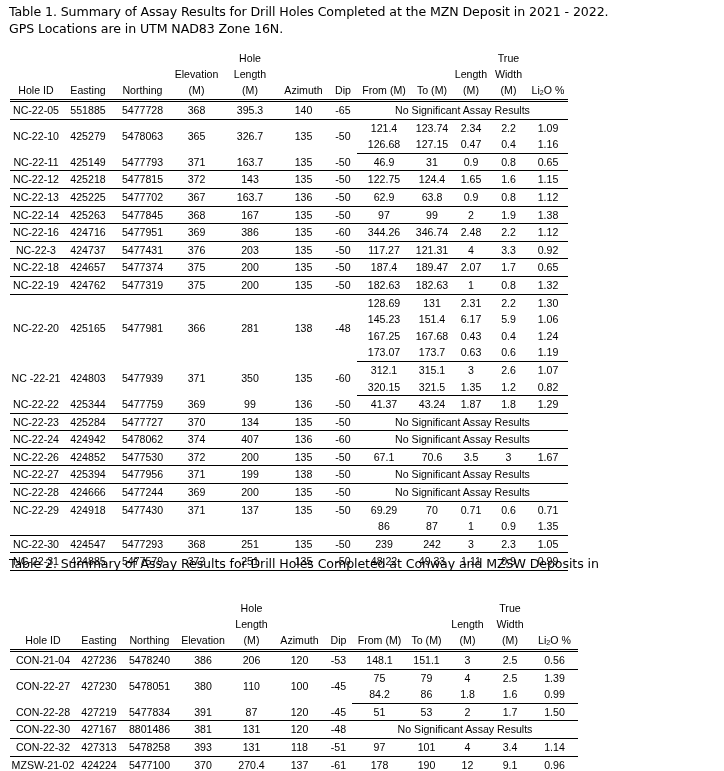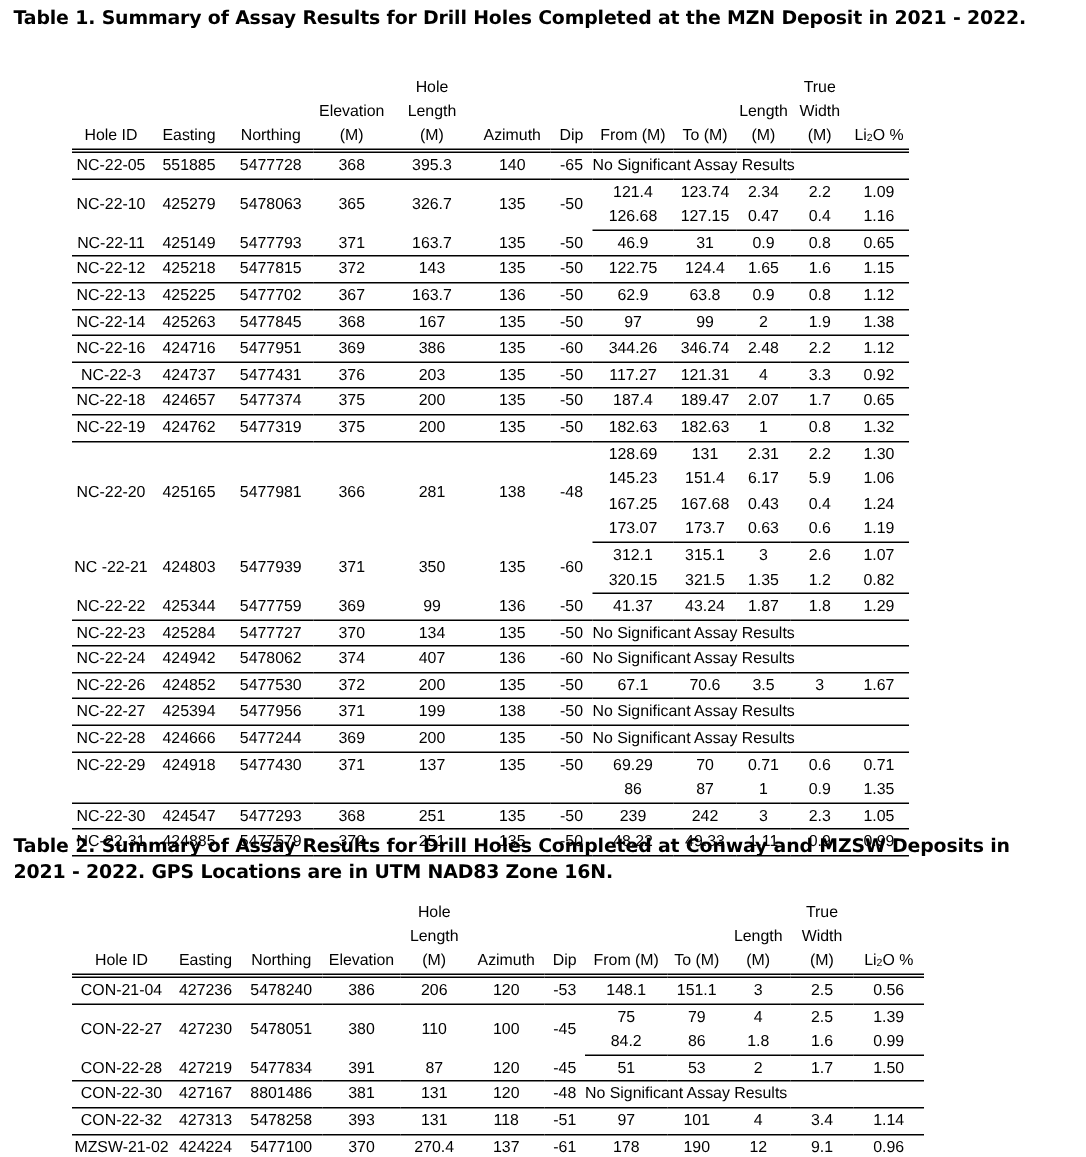--- a/index.html
+++ b/index.html
@@ -1,35 +1,36 @@
 <!DOCTYPE html>
 <html><head>
 <meta charset="utf-8">
 <style>
   html, body { margin: 0; padding: 0; background: #ffffff; }
   body { width: 724px; height: 771px; position: relative; overflow: hidden; font-family: "Liberation Sans", sans-serif; color: #000; }
   .title {
     position: absolute; left: 9px;
-    font-family: "DejaVu Sans", sans-serif; font-weight: bold; font-size: 12.6px; line-height: 17px;
+    font-family: "DejaVu Sans", sans-serif; font-weight: normal; font-size: 12.6px; line-height: 17px;
     letter-spacing: -0.1px; white-space: nowrap;
   }
-  table { position: absolute; border-collapse: collapse; font-size: 10.6px; left: 10px; margin-left: 38px; }
+  table { position: absolute; border-collapse: collapse; font-size: 10.6px; left: 10px; }
   th { font-weight: normal; text-align: center; vertical-align: bottom; padding: 0; line-height: 16px; }
   td { text-align: center; padding: 0; line-height: 16.6px; vertical-align: middle; }
   thead tr.last th { border-bottom: 3.5px double #000; padding-bottom: 1px; }
   tbody tr.grp-end td { border-bottom: 1px solid #000; }
   td.sub { line-height: 16.6px; }
-  .nsar { text-align: left; }
+  .nsar { text-align: center; }
   sub { font-size: 7px; vertical-align: -1px; line-height: 0; }
 </style>
 </head>
 <body>
 
 <div class="title" style="top:3px;">
   <div>Table 1. Summary of Assay Results for Drill Holes Completed at the MZN Deposit in 2021 - 2022.</div>
+  <div>GPS Locations are in UTM NAD83 Zone 16N.</div>
 </div>
 
 <table id="t1" style="top:50px; width:558px;">
   <colgroup>
     <col style="width:52px">
       <col style="width:52px">
       <col style="width:57px">
       <col style="width:51px">
       <col style="width:56px">
     <col style="width:51px">
@@ -406,21 +407,20 @@
         <td class="sub">49.33</td>
         <td class="sub">1.11</td>
         <td class="sub">0.9</td>
         <td class="sub">0.99</td>
       </tr>
     </tbody>
 </table>
 
 <div class="title" style="top:555px;">
   <div>Table 2. Summary of Assay Results for Drill Holes Completed at Conway and MZSW Deposits in</div>
-  <div>2021 - 2022. GPS Locations are in UTM NAD83 Zone 16N.</div>
 </div>
 
 <table id="t2" style="top:600px; width:568px;">
   <colgroup>
     <col style="width:66px">
       <col style="width:46px">
       <col style="width:55px">
       <col style="width:52px">
       <col style="width:45px">
     <col style="width:51px">

